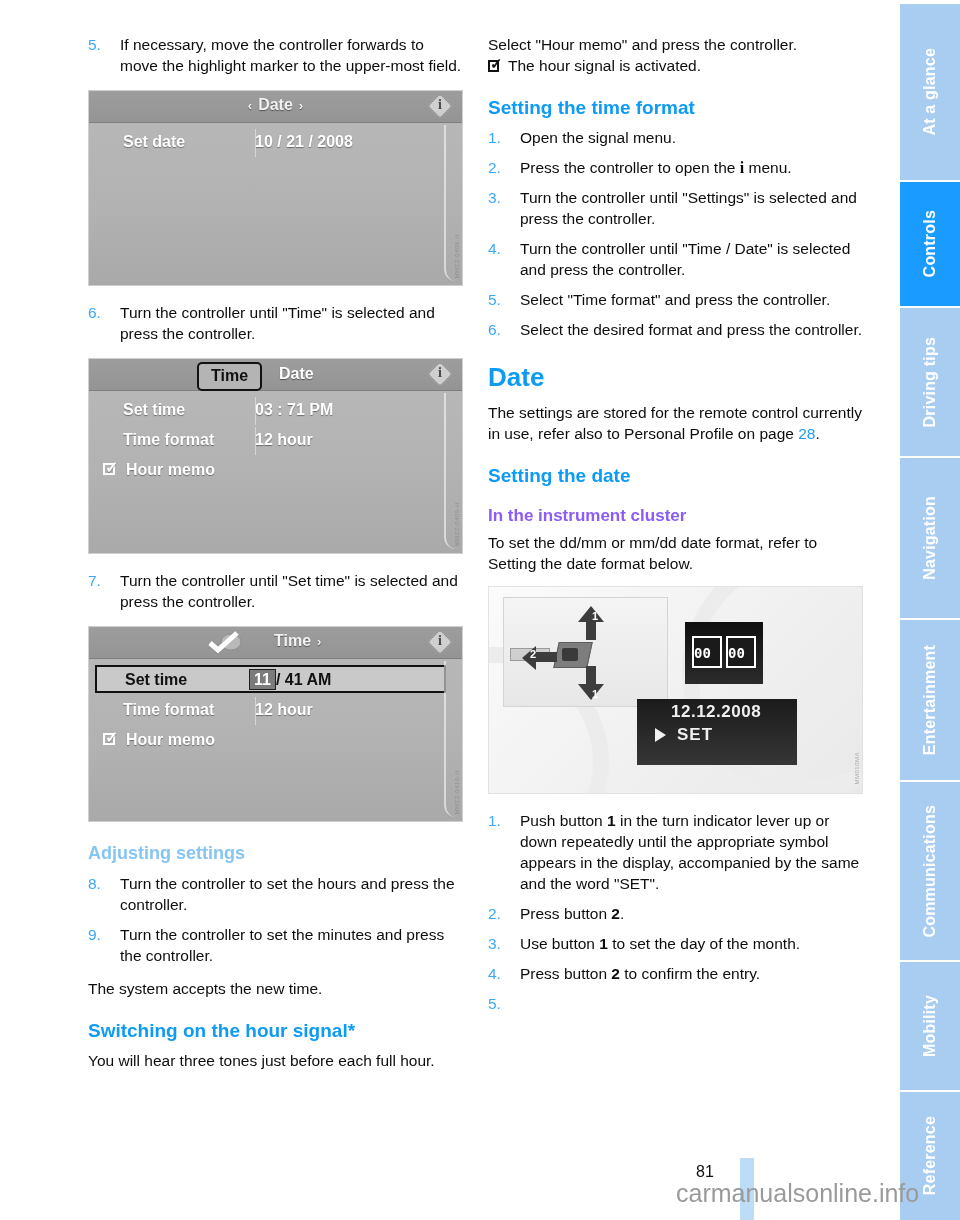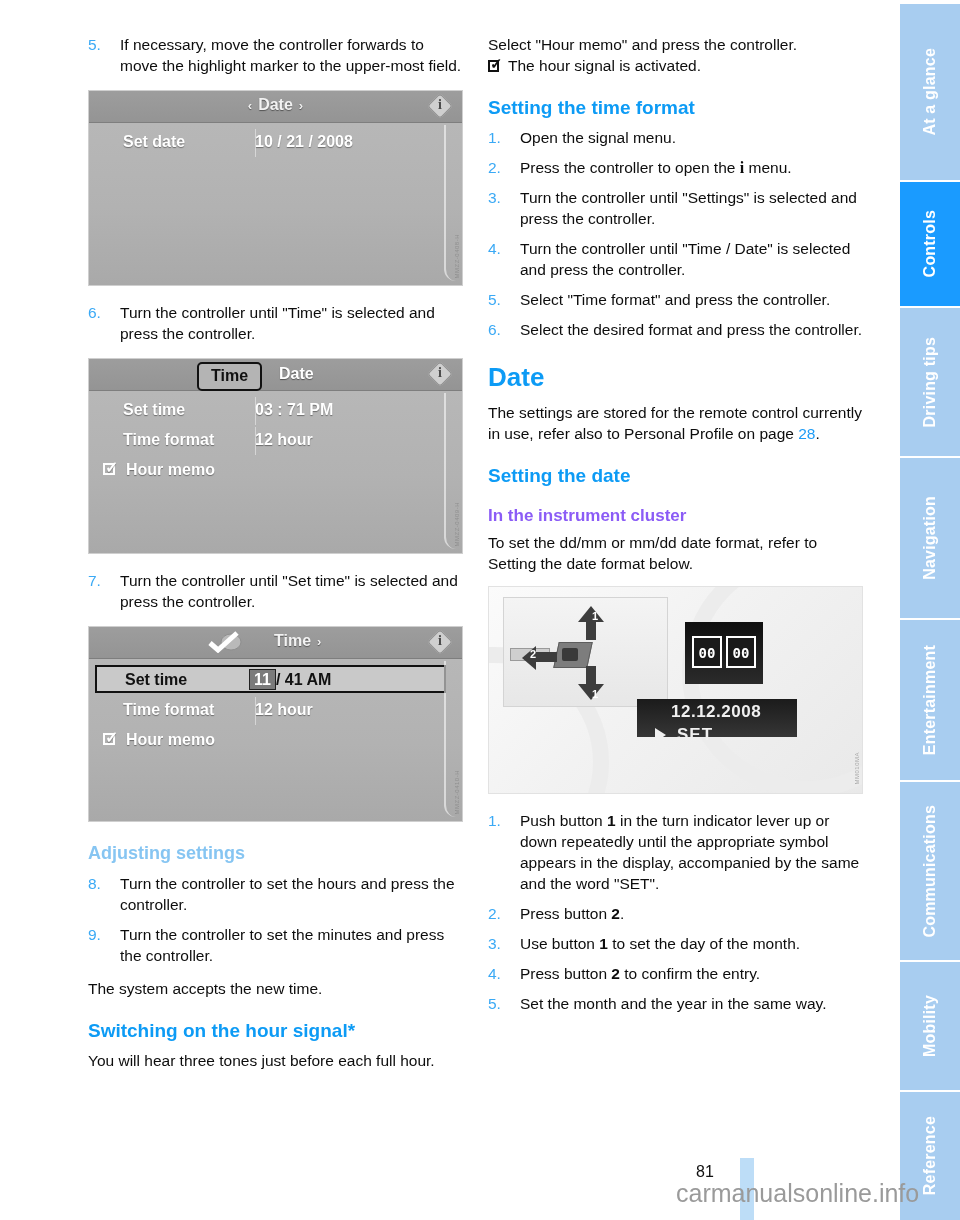--- a/index.html
+++ b/index.html
@@ -232,27 +232,27 @@
   .photo .cal1{ position:absolute; left:88px; top:12px; color:#fff; font-size:11px; font-weight:bold;}
   .photo .cal2{ position:absolute; left:88px; top:90px; color:#fff; font-size:11px; font-weight:bold;}
   .photo .cal3{ position:absolute; left:26px; top:50px; color:#fff; font-size:11px; font-weight:bold;}
   .photo .symbox{
     position:absolute; left:196px; top:35px; width:78px; height:62px;
     background:linear-gradient(180deg,#0f0f0f,#2b2b2b);
   }
   .photo .symbox .dbox{
     position:absolute; top:14px; width:30px; height:32px;
     border:2px solid #fff; background:#1a1a1a; color:#fff;
-    font-size:14px; font-weight:bold; text-align:center; line-height:30px;
+    font-size:14px; font-weight:bold; line-height:30px;
     font-family:"DejaVu Sans Mono", monospace;
   }
   .photo .symbox .dbox.l{ left:7px; }
   .photo .symbox .dbox.r{ left:41px; }
   .photo .lcd{
-    position:absolute; left:148px; top:112px; width:160px; height:38px;
+    position:absolute; left:148px; top:112px; width:160px; height:66px;
     background:linear-gradient(180deg,#1b1b1b,#363636);
   }
   .photo .lcd .dt{
     position:absolute; left:34px; top:3px; color:#f0f0f0; font-size:17px; font-weight:bold;
     letter-spacing:.5px;
   }
   .photo .lcd .setw{
     position:absolute; left:40px; top:26px; color:#f0f0f0; font-size:17px; font-weight:bold;
     letter-spacing:1px;
   }
@@ -494,21 +494,20 @@
       <li class="step">
         <span class="num">3.</span>
         <span>Use button </span><span class="bold">1</span><span> to set the day of the month.</span>
       </li>
       <li class="step">
         <span class="num">4.</span>
         <span>Press button </span><span class="bold">2</span><span> to confirm the entry.</span>
       </li>
       <li class="step">
         <span class="num">5.</span>
-        <span>Set the month and the year in the same way.</span>
       </li>
     </ol>
   </div>
 
   <div class="tabrail">
     <div class="tab" style="top:4px;   height:176px;">
         <span class="tablabel">At a glance</span>
       </div>
     <div class="tab active" style="top:182px; height:124px;">
         <span class="tablabel">Controls</span>

